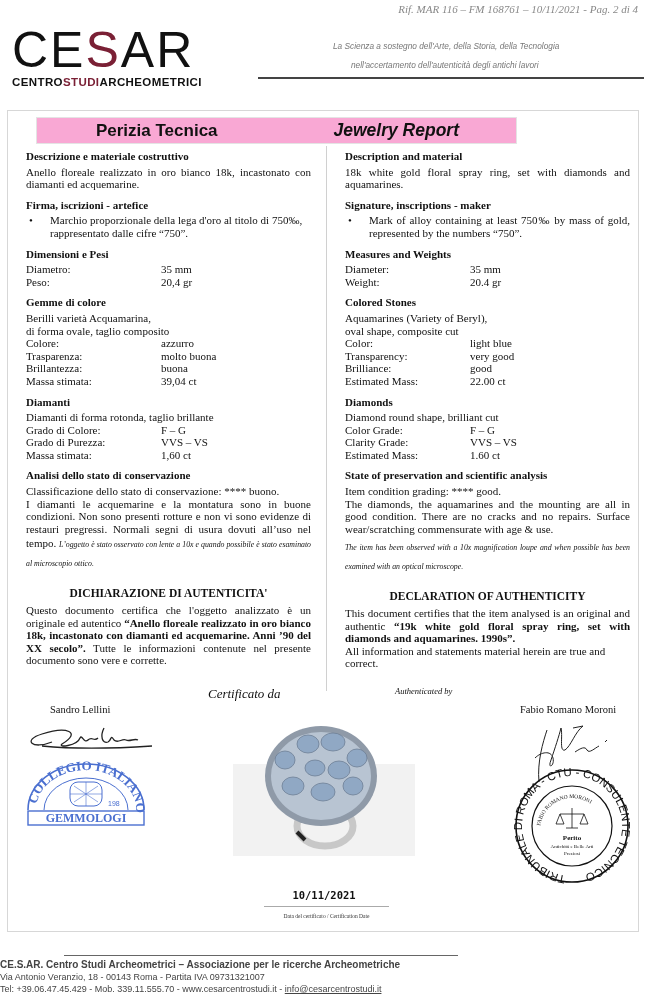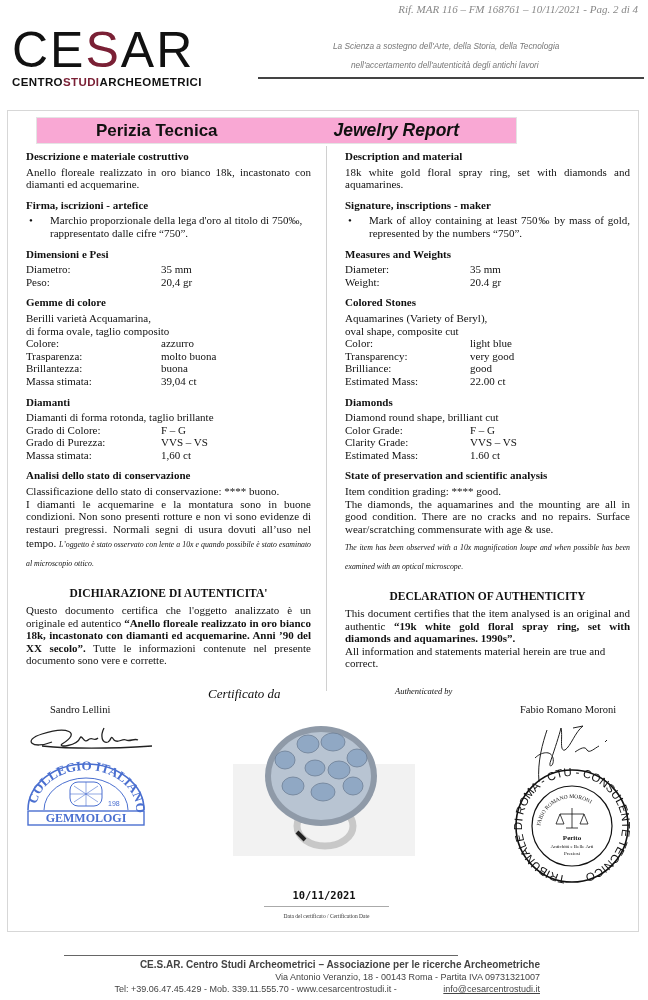--- a/index.html
+++ b/index.html
@@ -49,24 +49,24 @@
   .sig-r { position: absolute; left: 525px; top: 722px; width: 90px; height: 70px; }
   .stamp-r { position: absolute; left: 514px; top: 768px; width: 116px; height: 116px; }
 
   .photo { position: absolute; left: 233px; top: 714px; width: 182px; height: 142px; background: #f1f1f1; }
   .date { position: absolute; left: 264px; top: 889px; width: 120px; text-align: center; font-family: "DejaVu Sans Mono", monospace; font-size: 10.5px; font-weight: bold; }
   .date-rule { position: absolute; left: 264px; top: 906px; width: 125px; height: 1px; background: #aaa; }
   .date-caption { position: absolute; left: 264px; top: 913px; width: 125px; text-align: center; font-size: 5.5px; color: #333; }
 
   
   .footer-rule { position: absolute; left: 64px; top: 955px; width: 394px; height: 1px; background: #666; }
-  .footer { position: absolute; left: 0; top: 958px; width: 540px; text-align: right; font-family: "Liberation Sans", sans-serif; color: #444; }
+  .footer { position: absolute; left: 0; top: 958px; width: 540px; text-align: left; font-family: "Liberation Sans", sans-serif; color: #444; }
   .footer .f1 { font-size: 10px; font-weight: bold; line-height: 13px; }
   .footer .f2, .footer .f3 { font-size: 9px; line-height: 12px; }
-  .footer a { color: #444; text-decoration: underline; margin-left: 44px; }
+  .footer a { color: #444; text-decoration: underline; }
 </style>
 </head>
 <body>
 
 <div class="logo">
   <div class="logo-main"><span>CE</span><span class="accent">S</span><span>AR</span></div>
   <div class="logo-sub"><span>CENTRO</span><span class="accent">STUDI</span><span>ARCHEOMETRICI</span></div>
 </div>
 <div class="ref">Rif.  MAR 116 – FM 168761 – 10/11/2021 - Pag. 2 di 4</div>
 <div class="tagline">

